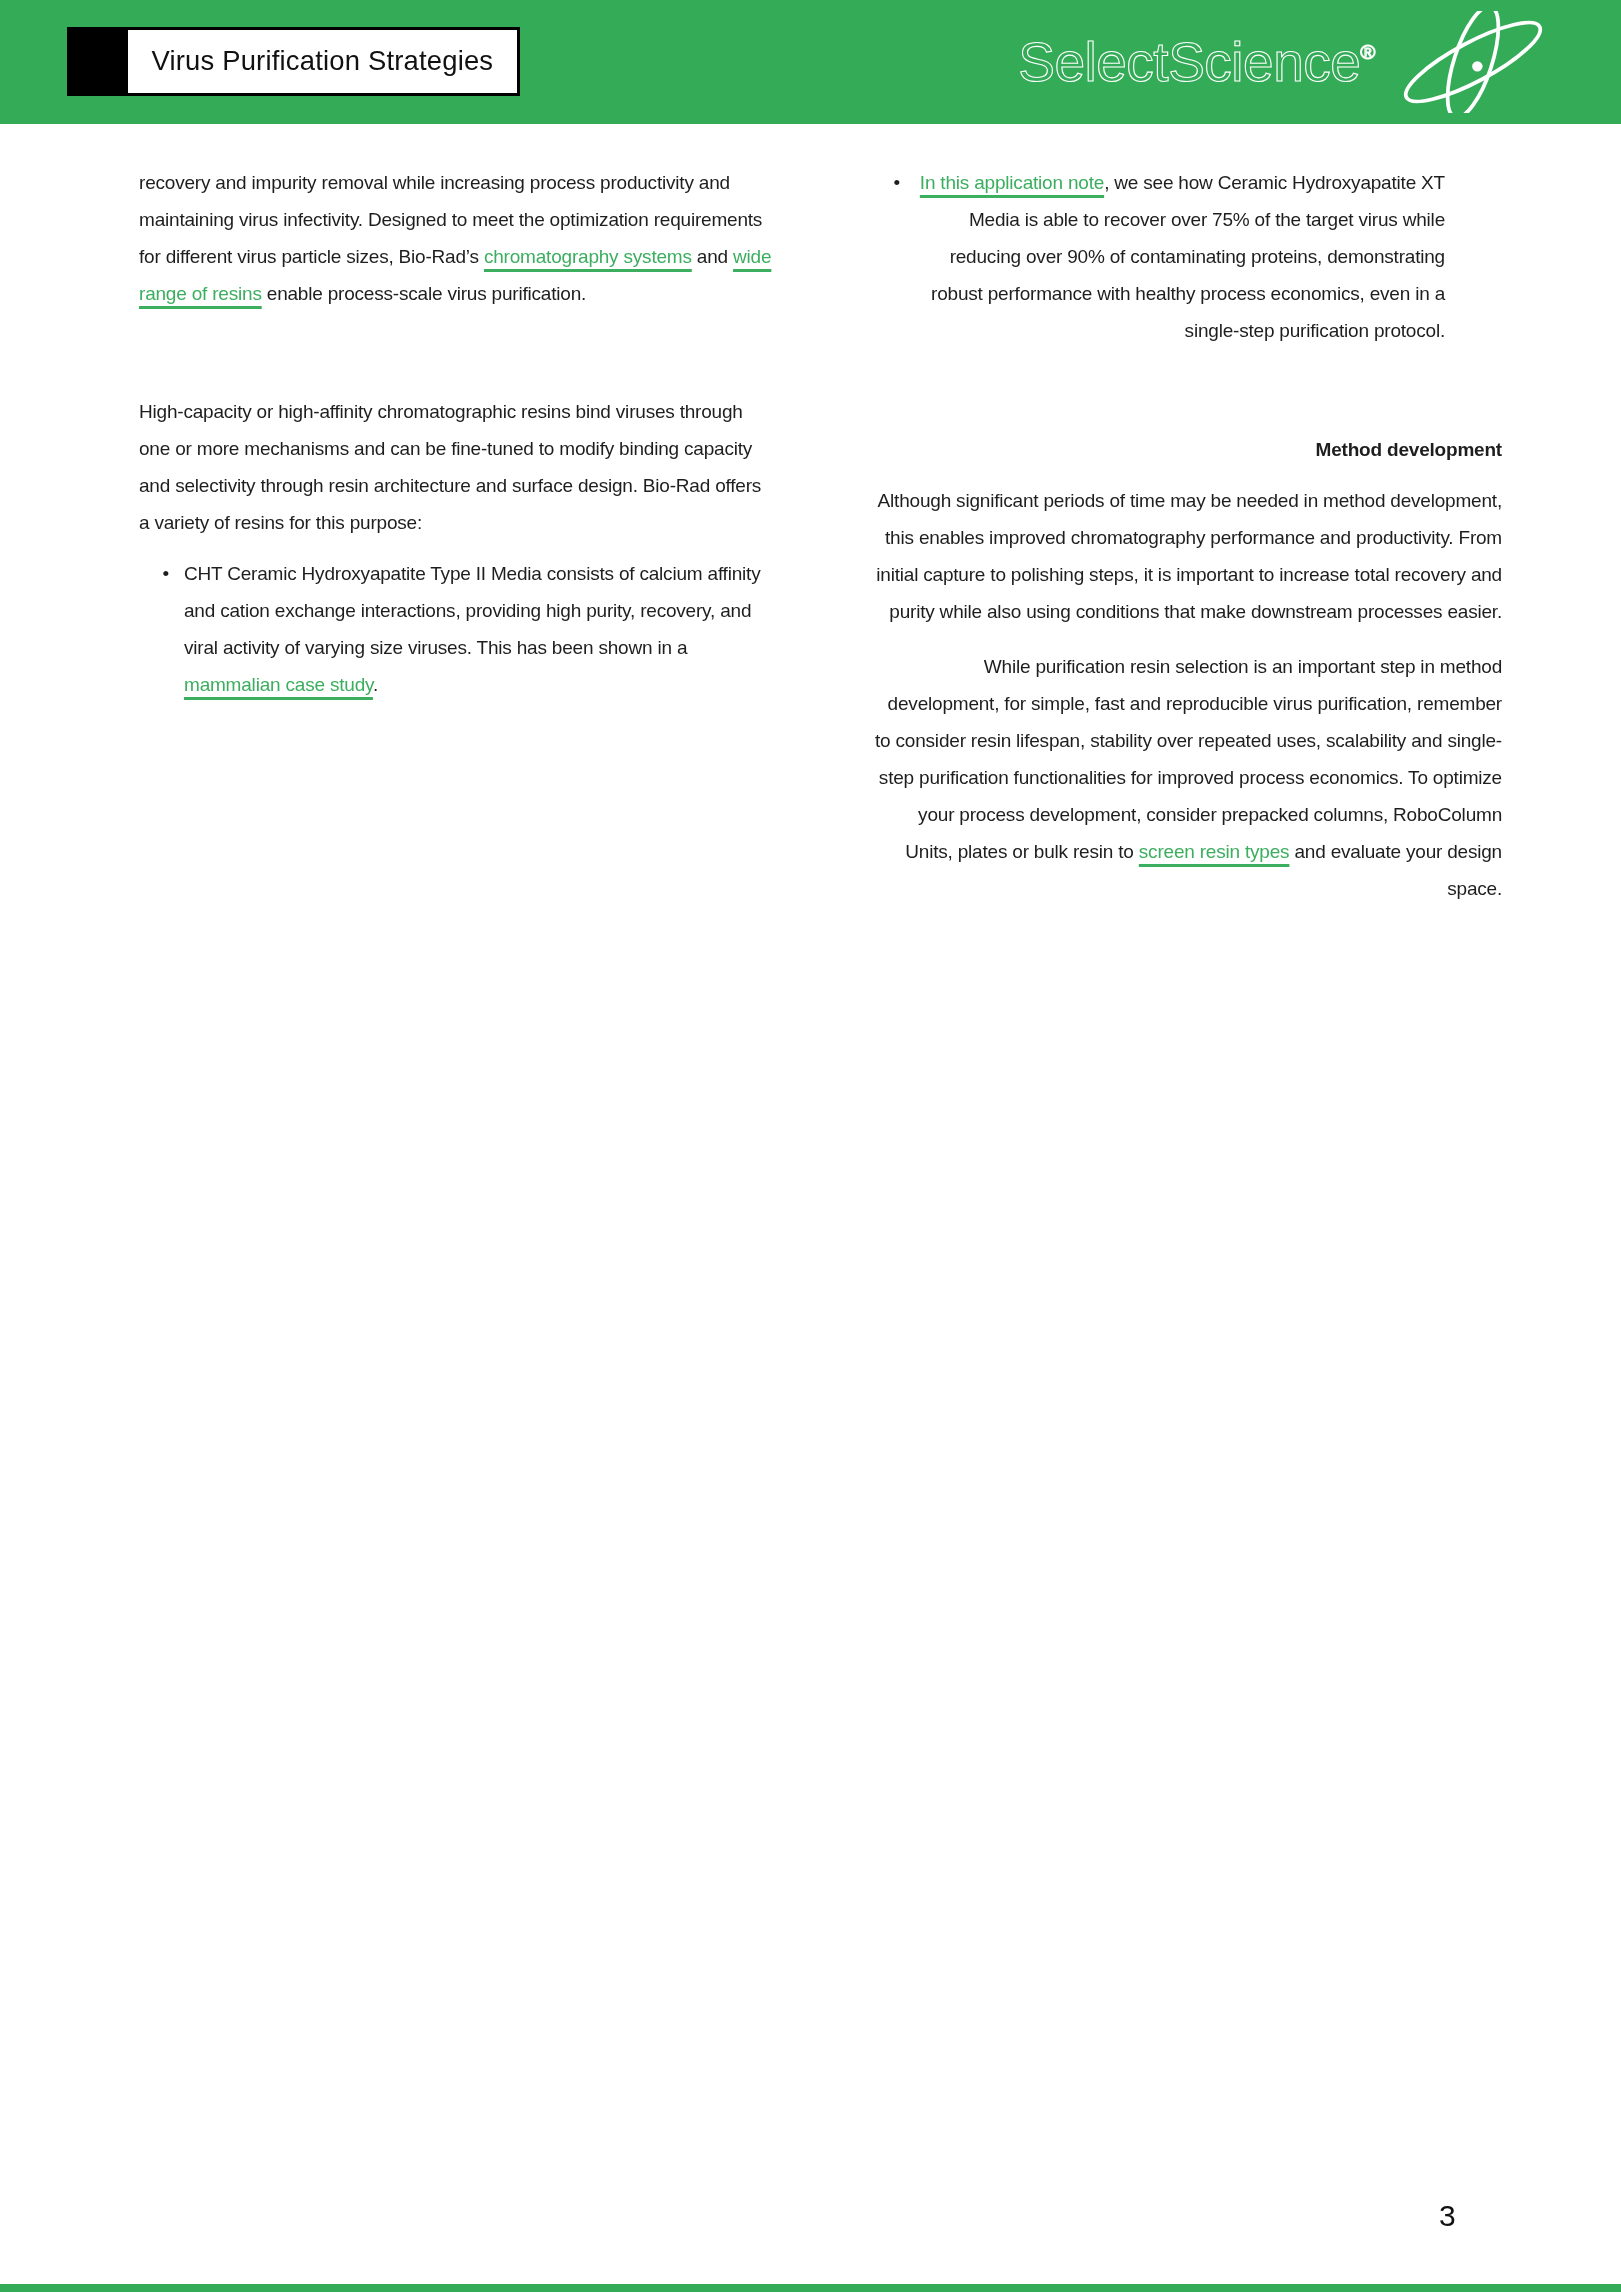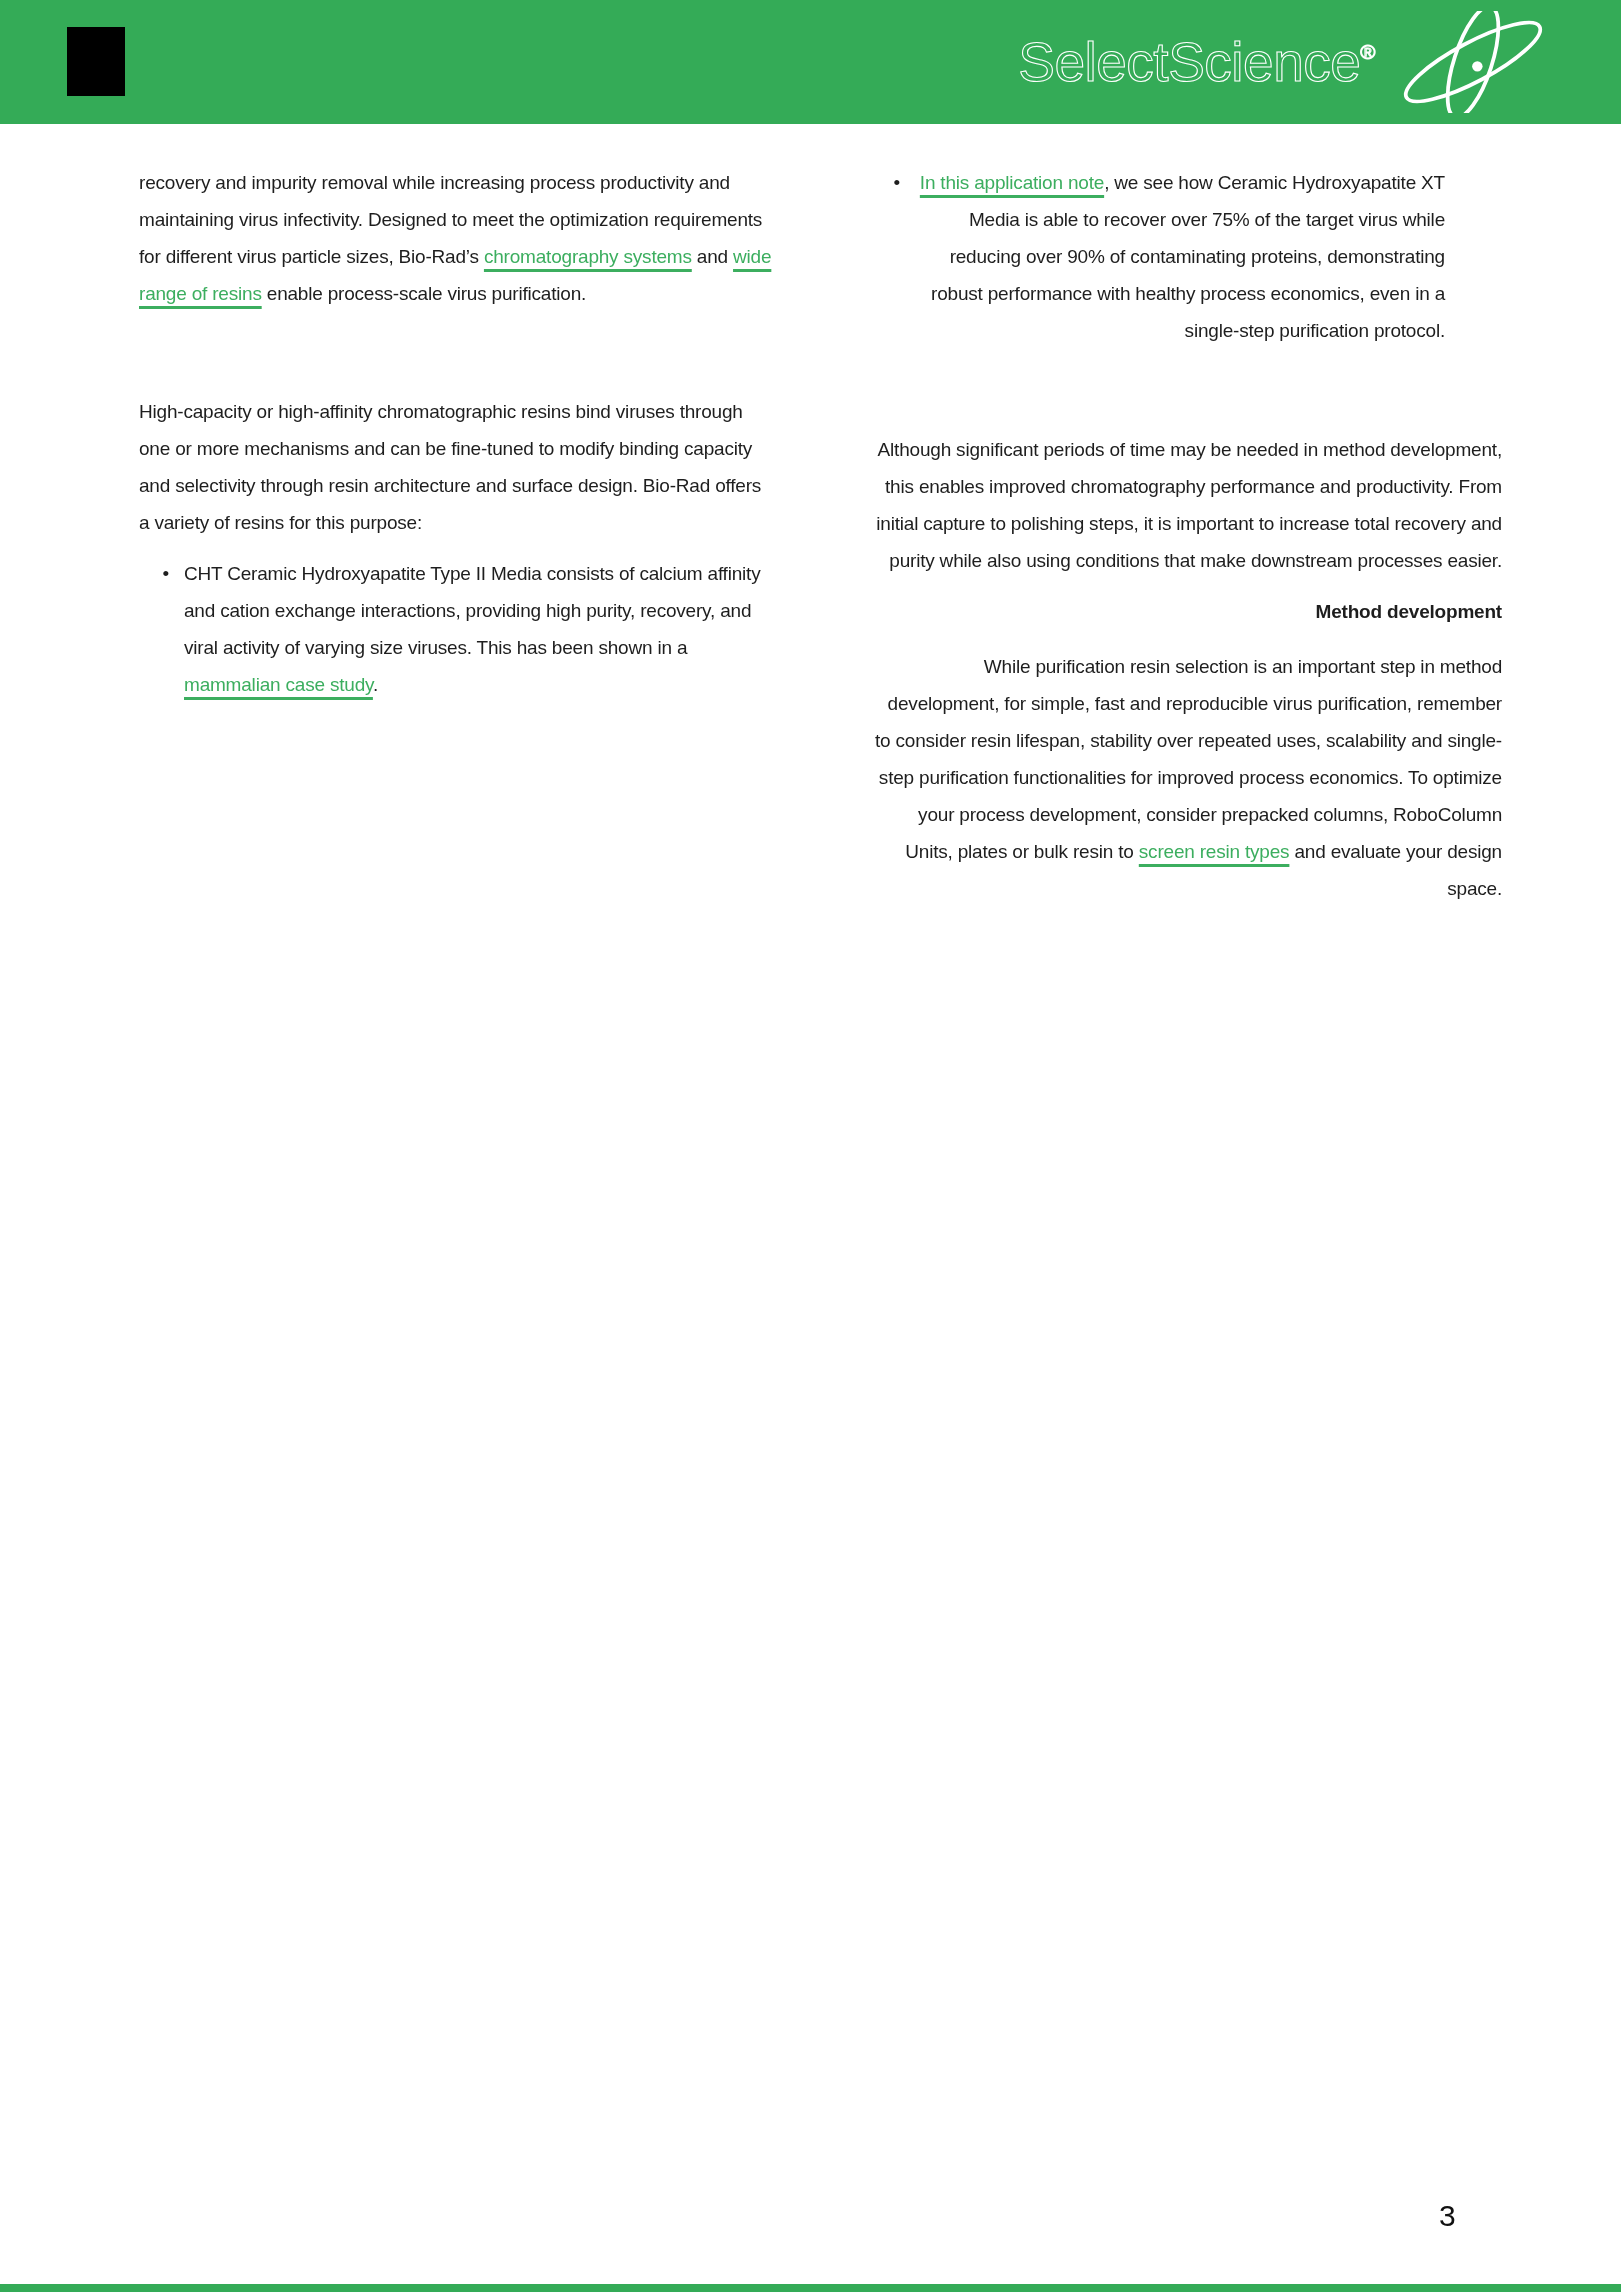--- a/index.html
+++ b/index.html
@@ -134,20 +134,21 @@
     height: 8.8px;
     background: #34ab57;
   }
 </style>
 </head>
 <body>
 
 <div class="header-bar">
   <div class="label-wrap">
     <div class="label-tab"></div>
+    <div class="label-box">Virus Purification Strategies</div>
   </div>
 
   <div class="logo">
     <div class="brand"><span>SelectScience</span><span class="reg">®</span></div>
     <svg class="atom" viewBox="0 0 120 70" aria-hidden="true">
       <g fill="none" stroke="#ffffff" stroke-width="2.6">
         <ellipse cx="60" cy="35" rx="52" ry="13.5" transform="rotate(-28 60 35)"></ellipse>
         <ellipse cx="60" cy="35" rx="40" ry="13" transform="rotate(-72 60 35)"></ellipse>
       </g>
       <circle cx="63" cy="38" r="3.6" fill="#ffffff"></circle>
@@ -155,20 +156,20 @@
   </div>
 </div>
 
 <div class="col col-left" id="col-left">
     <div class="blk paragraph"><span>recovery and impurity removal while increasing process productivity and maintaining virus infectivity. Designed to meet the optimization requirements for different virus particle sizes, Bio-Rad’s </span><a class="lnk">chromatography systems</a><span> and </span><a class="lnk">wide range of resins</a><span> enable process-scale virus purification.</span></div>
     <div class="blk paragraph"><span>High-capacity or high-affinity chromatographic resins bind viruses through one or more mechanisms and can be fine-tuned to modify binding capacity and selectivity through resin architecture and surface design. Bio-Rad offers a variety of resins for this purpose:</span></div>
     <div class="blk bullet"><span>CHT Ceramic Hydroxyapatite Type II Media consists of calcium affinity and cation exchange interactions, providing high purity, recovery, and viral activity of varying size viruses. This has been shown in a </span><a class="lnk">mammalian case study</a><span>.</span></div>
   </div>
 <div class="col col-right" id="col-right">
     <div class="blk bullet"><a class="lnk">In this application note</a><span>, we see how Ceramic Hydroxyapatite XT Media is able to recover over 75% of the target virus while reducing over 90% of contaminating proteins, demonstrating robust performance with healthy process economics, even in a single-step purification protocol.</span></div>
+    <div class="blk heading"><span>Method development</span></div>
     <div class="blk paragraph"><span>Although significant periods of time may be needed in method development, this enables improved chromatography performance and productivity. From initial capture to polishing steps, it is important to increase total recovery and purity while also using conditions that make downstream processes easier.</span></div>
-    <div class="blk heading"><span>Method development</span></div>
     <div class="blk paragraph_indented"><span>While purification resin selection is an important step in method development, for simple, fast and reproducible virus purification, remember to consider resin lifespan, stability over repeated uses, scalability and single-step purification functionalities for improved process economics. To optimize your process development, consider prepacked columns, RoboColumn Units, plates or bulk resin to </span><a class="lnk">screen resin types</a><span> and evaluate your design space.</span></div>
   </div>
 
 <div class="page-num">3</div>
 <div class="footer-bar"></div>
 
 
 </body></html>

